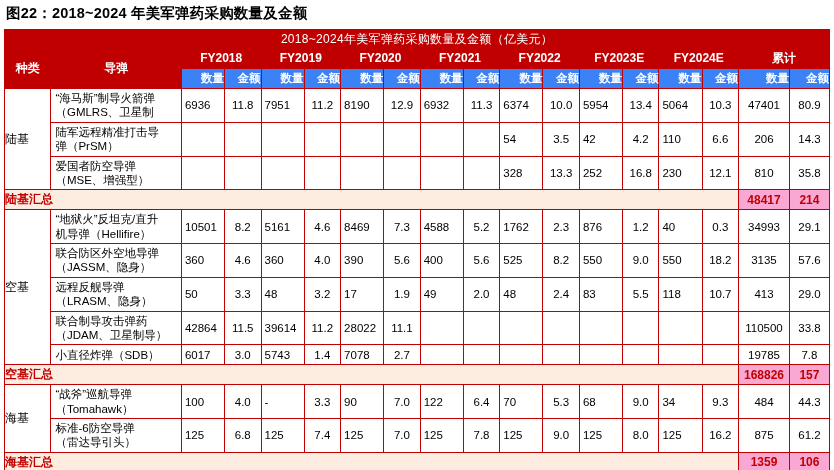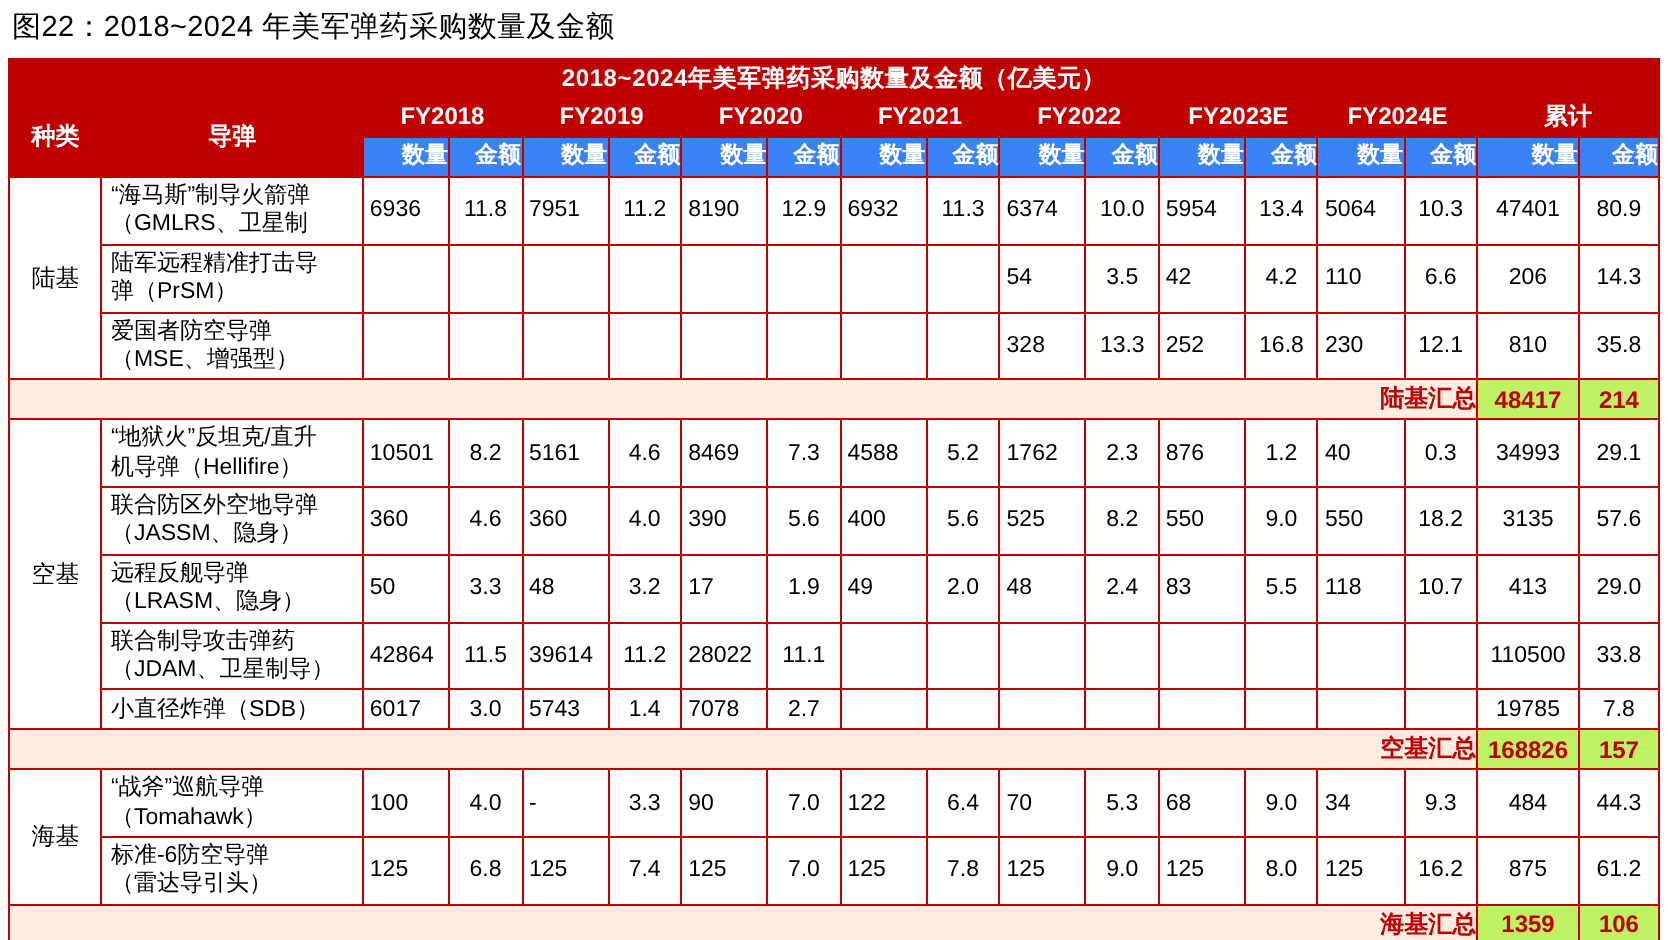--- a/index.html
+++ b/index.html
@@ -5,51 +5,51 @@
   html,body{margin:0;padding:0;}
   body{
     width:834px;height:470px;
     background:#ffffff;
     font-family:"Liberation Sans","DejaVu Sans",sans-serif;
     font-size:12px;color:#000;
     overflow:hidden;
   }
   .page{position:relative;width:834px;height:470px;box-sizing:border-box;padding:0 4px;}
   .fig-title{
-    font-weight:normal;font-size:14.5px;color:#000;
+    font-weight:bold;font-size:14.5px;color:#000;
     padding:4px 2px 6px 2px;letter-spacing:0.2px;
   }
   table{border-collapse:collapse;width:826px;table-layout:fixed;}
   td,th{border:1px solid #c00000;padding:0;margin:0;font-size:11.5px;}
   .banner{
-    background:#c00000;color:#fff;font-weight:bold;text-align:center;
+    background:#c00000;color:#fff;font-weight:normal;text-align:center;
     font-size:12px;height:18px;line-height:18px;letter-spacing:0.3px;
   }
   .hdr{
     background:#c00000;color:#fff;font-weight:bold;text-align:center;
     height:19px;line-height:19px;font-size:12px;
   }
   .hdr2{
     background:#3b82f6;color:#fff;font-weight:bold;text-align:right;
     height:19px;line-height:19px;font-size:11.5px;
   }
   .cat{
-    text-align:center;vertical-align:middle;font-size:12px;font-weight:normal;
+    text-align:left;vertical-align:middle;font-size:12px;font-weight:normal;
   }
   .name{
     text-align:left;padding:2px 4px;line-height:1.25;font-size:11.5px;margin-top:13px;
   }
   .num{text-align:center;vertical-align:middle;font-size:11.5px;}
   .numl{text-align:left;padding-left:3px;vertical-align:middle;font-size:11.5px;}
   .subtotal-label{
-    background:#fdece0;color:#c00000;font-weight:bold;text-align:right;
+    background:#fdece0;color:#c00000;font-weight:bold;text-align:left;
     height:19px;line-height:19px;font-size:12px;
   }
   .subtotal-val{
-    background:#bef264;color:#c00000;font-weight:bold;text-align:center;
+    background:#f9a8d4;color:#c00000;font-weight:bold;text-align:center;
     font-size:12px;
   }
   .r{height:28px;}
 </style>
 </head>
 <body>
 
 <div class="page">
 
   <div class="fig-title">图22：2018~2024 年美军弹药采购数量及金额</div>

